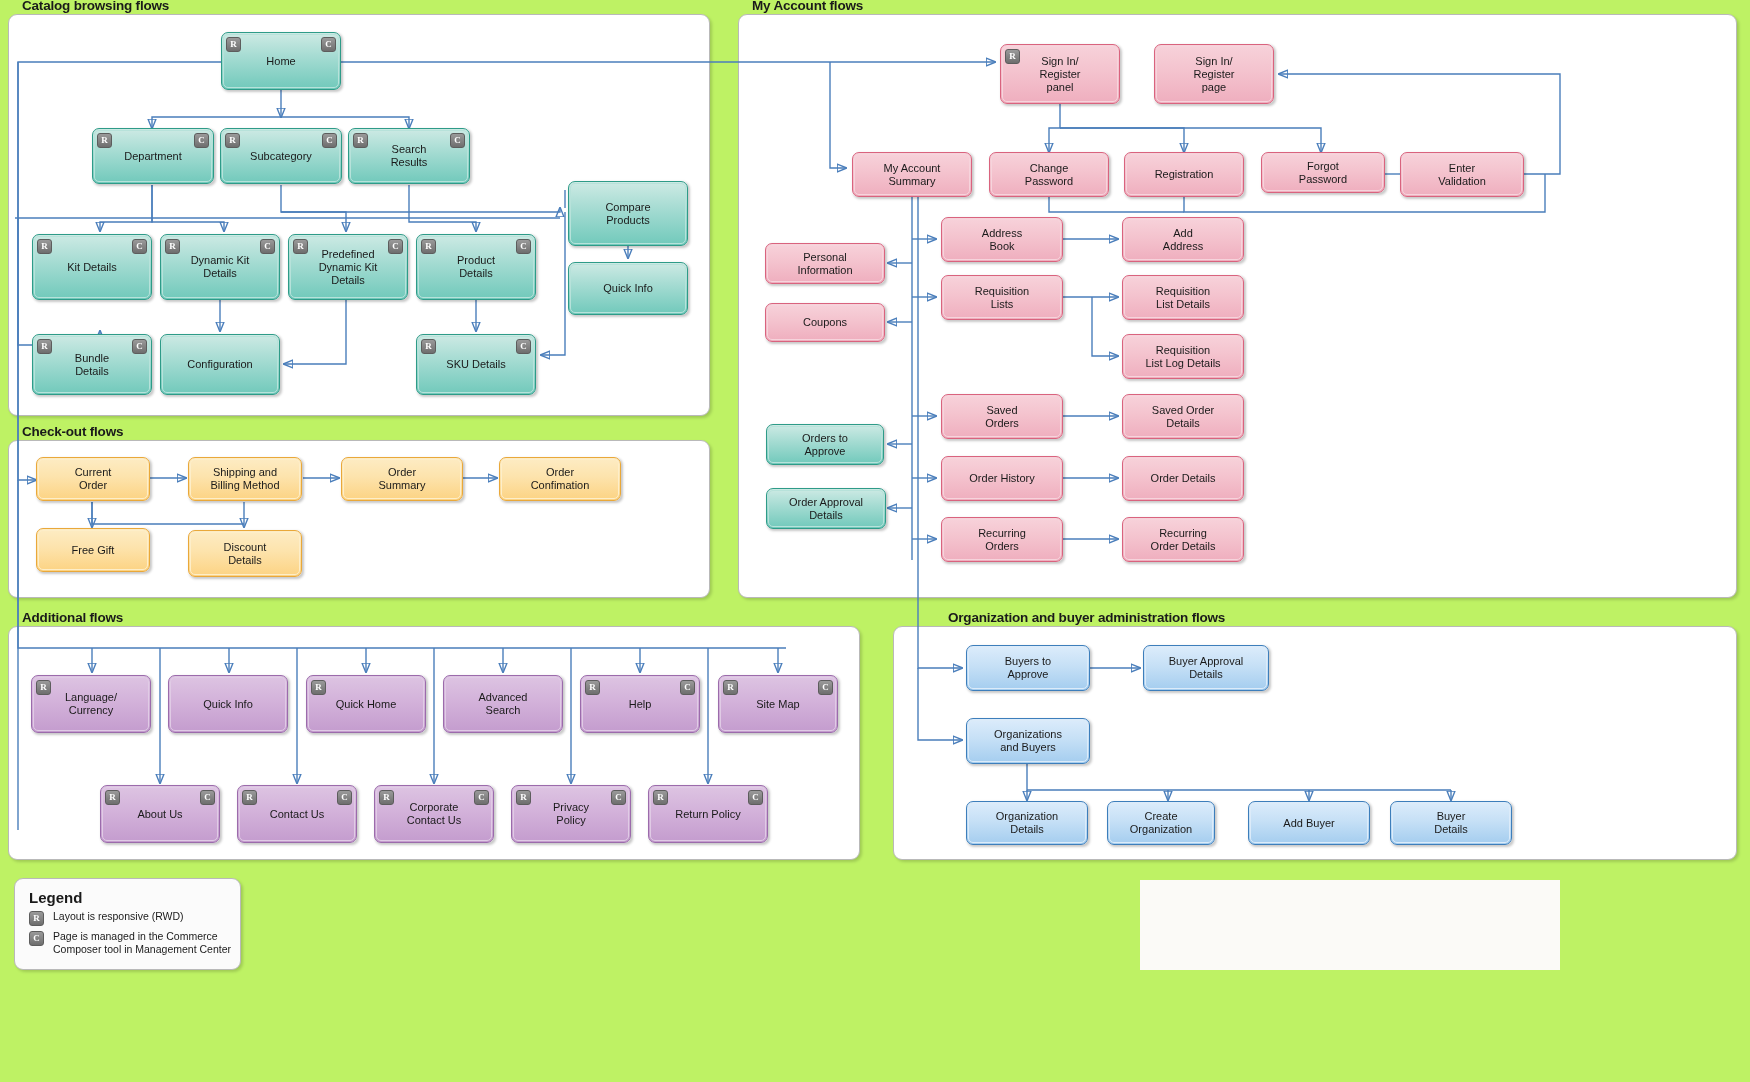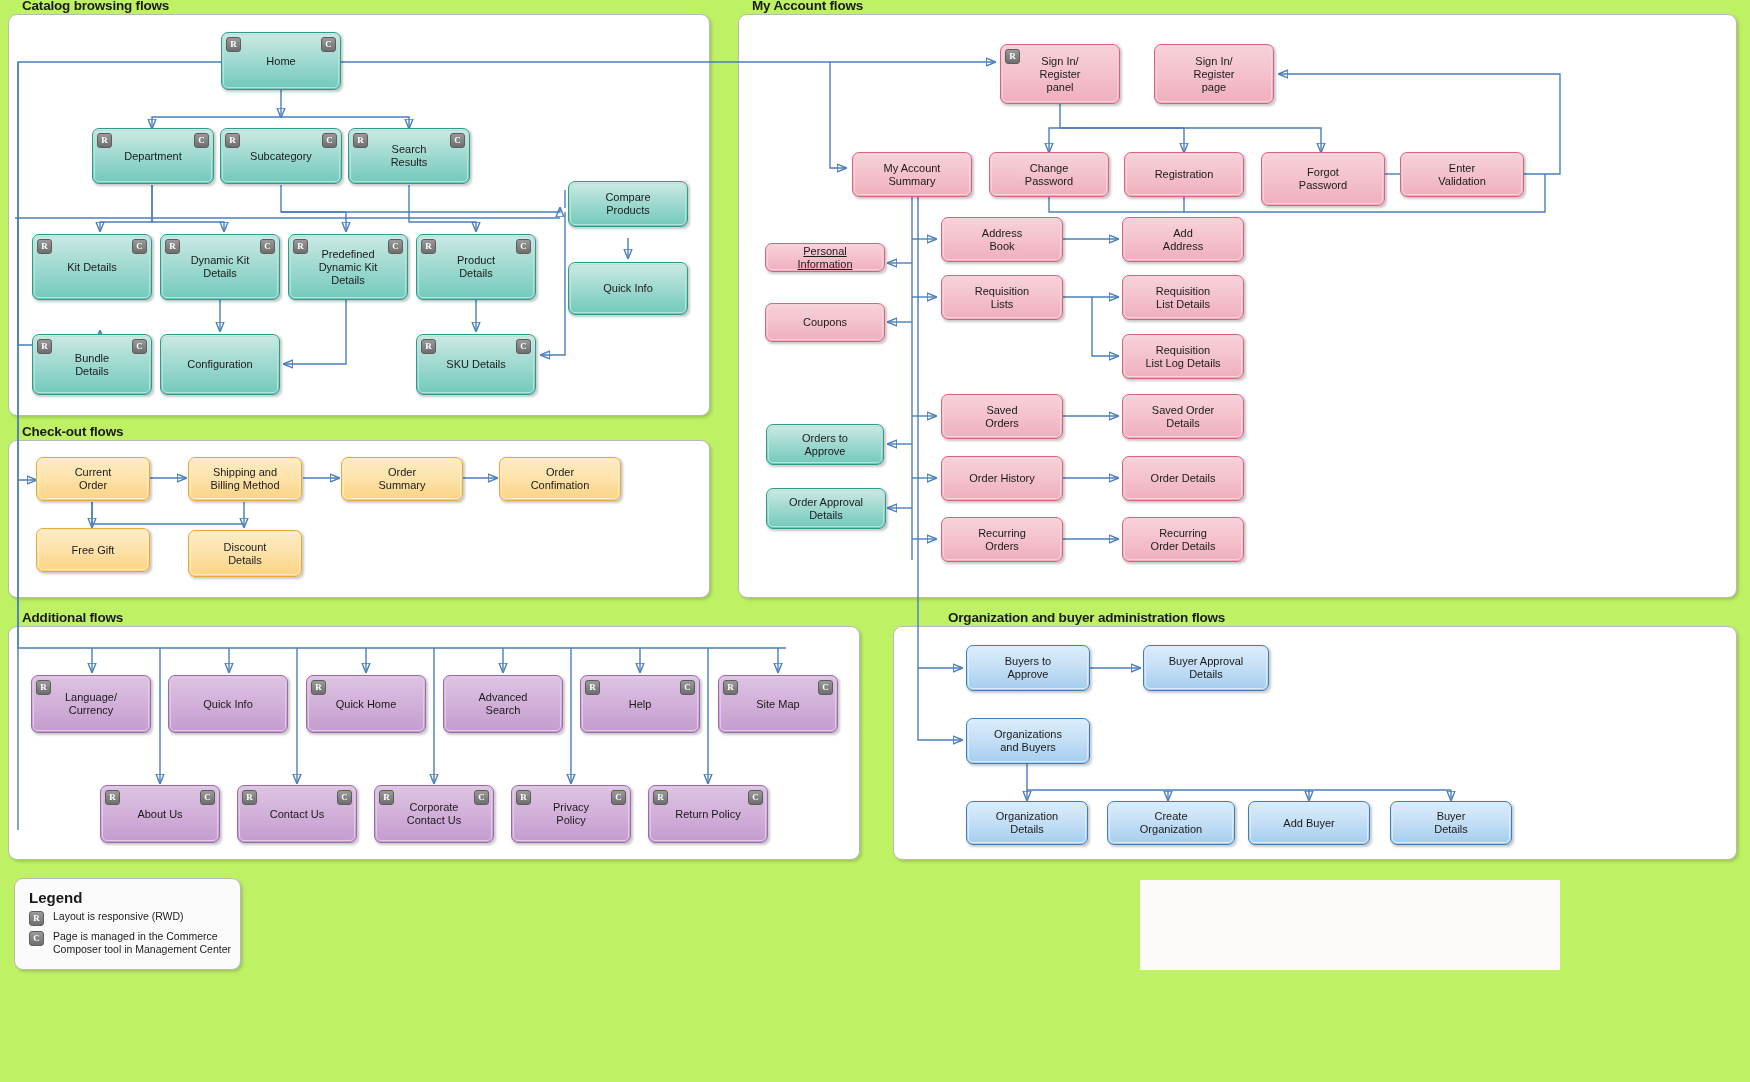--- a/index.html
+++ b/index.html
@@ -201,21 +201,21 @@
     <span class="badge c">C</span>
     <span class="lbl">Subcategory</span>
   </div>
   <div class="node n-teal" style="left:348px;top:128px;width:122px;height:56px;">
     <span class="badge r">R</span>
     <span class="badge c">C</span>
     <span class="lbl">Search
 Results</span>
   </div>
 
-  <div class="node n-teal" style="left:568px;top:181px;width:120px;height:46px;">
+  <div class="node n-teal" style="left:568px;top:181px;width:120px;height:65px;">
     <span class="lbl">Compare
 Products</span>
   </div>
   <div class="node n-teal" style="left:568px;top:262px;width:120px;height:53px;">
     <span class="lbl">Quick Info</span>
   </div>
 
   <div class="node n-teal" style="left:32px;top:234px;width:120px;height:66px;">
     <span class="badge r">R</span>
     <span class="badge c">C</span>
@@ -351,30 +351,30 @@
     <span class="lbl">My Account
 Summary</span>
   </div>
   <div class="node n-pink" style="left:989px;top:152px;width:120px;height:45px;">
     <span class="lbl">Change
 Password</span>
   </div>
   <div class="node n-pink" style="left:1124px;top:152px;width:120px;height:45px;">
     <span class="lbl">Registration</span>
   </div>
-  <div class="node n-pink" style="left:1261px;top:152px;width:124px;height:54px;">
+  <div class="node n-pink" style="left:1261px;top:152px;width:124px;height:41px;">
     <span class="lbl">Forgot
 Password</span>
   </div>
   <div class="node n-pink" style="left:1400px;top:152px;width:124px;height:45px;">
     <span class="lbl">Enter
 Validation</span>
   </div>
 
-  <div class="node n-pink" style="left:765px;top:243px;width:120px;height:29px;text-decoration:underline;">
+  <div class="node n-pink" style="left:765px;top:243px;width:120px;height:41px;">
     <span class="lbl">Personal
 Information</span>
   </div>
   <div class="node n-pink" style="left:765px;top:303px;width:120px;height:39px;">
     <span class="lbl">Coupons</span>
   </div>
 
   <div class="node n-pink" style="left:941px;top:217px;width:122px;height:45px;">
     <span class="lbl">Address
 Book</span>
@@ -440,21 +440,21 @@
 Details</span>
   </div>
   <div class="node n-blue" style="left:966px;top:718px;width:124px;height:46px;">
     <span class="lbl">Organizations
 and Buyers</span>
   </div>
   <div class="node n-blue" style="left:966px;top:801px;width:122px;height:44px;">
     <span class="lbl">Organization
 Details</span>
   </div>
-  <div class="node n-blue" style="left:1107px;top:801px;width:128px;height:44px;">
+  <div class="node n-blue" style="left:1107px;top:801px;width:108px;height:44px;">
     <span class="lbl">Create
 Organization</span>
   </div>
   <div class="node n-blue" style="left:1248px;top:801px;width:122px;height:44px;">
     <span class="lbl">Add Buyer</span>
   </div>
   <div class="node n-blue" style="left:1390px;top:801px;width:122px;height:44px;">
     <span class="lbl">Buyer
 Details</span>
   </div>

